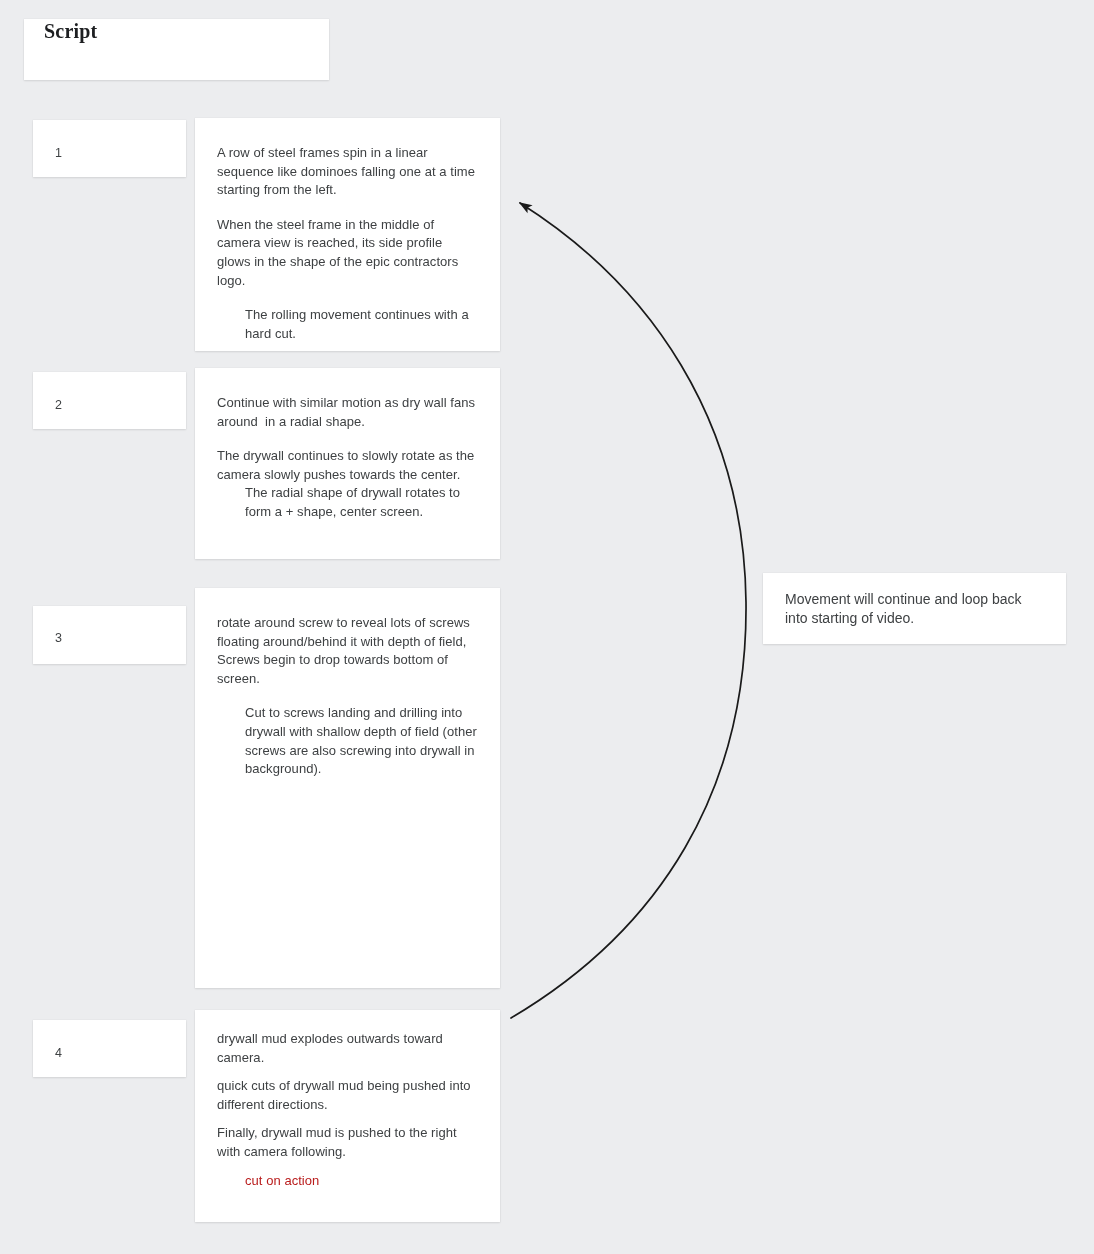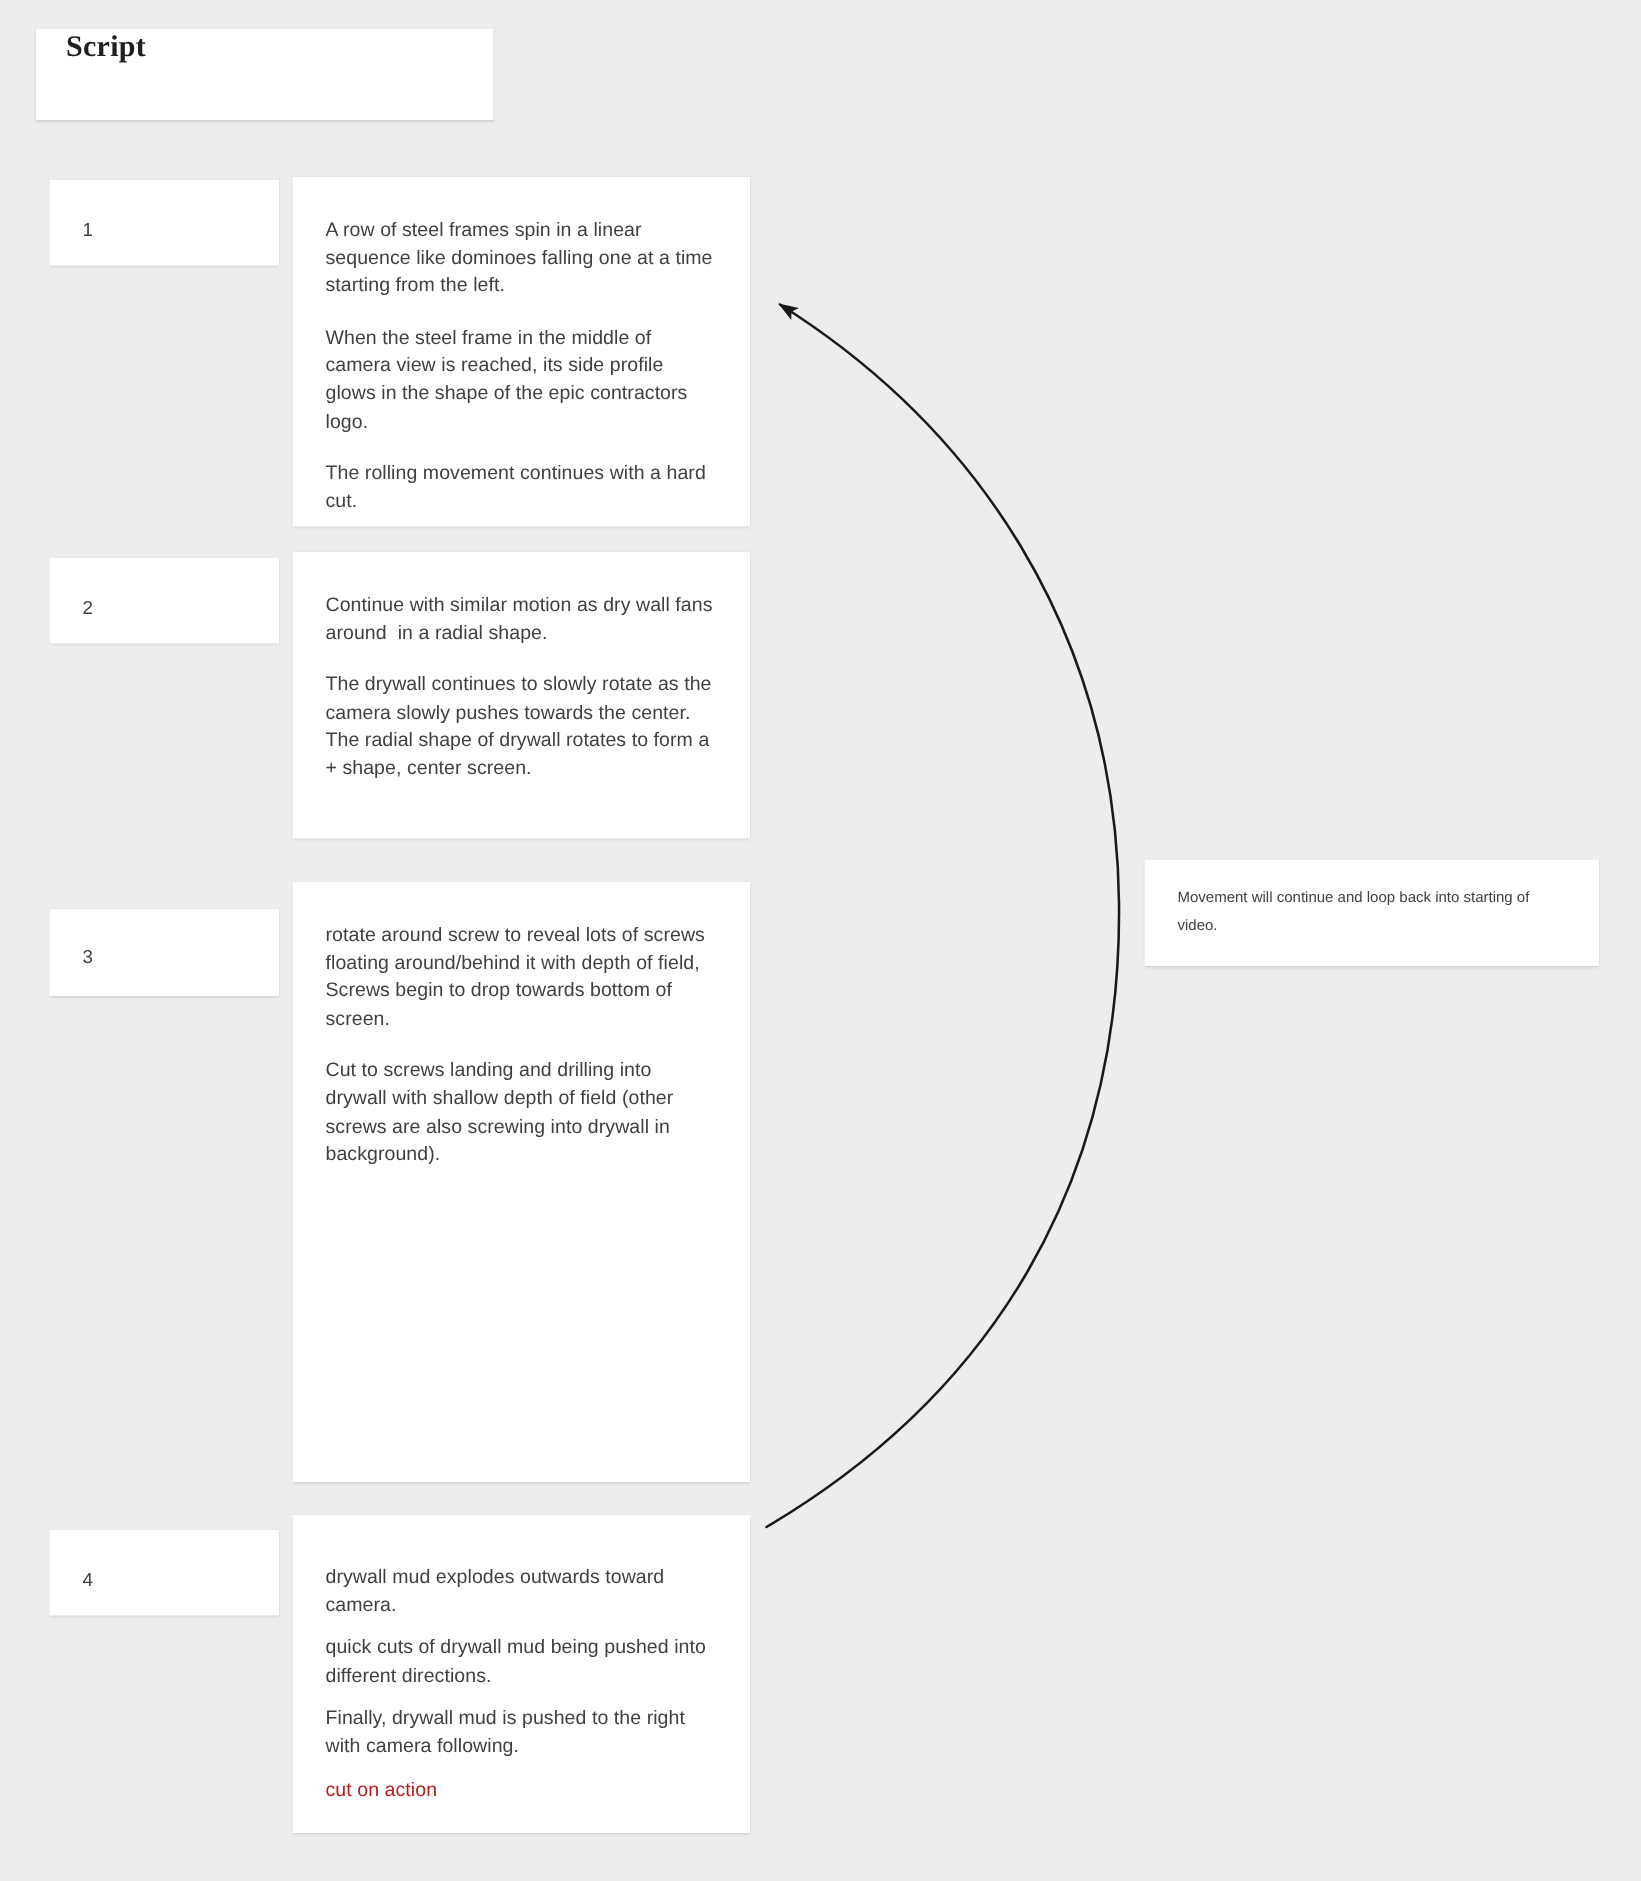--- a/index.html
+++ b/index.html
@@ -68,36 +68,36 @@
     padding: 26px 22px 24px 22px;
   }
   .script-card p {
     margin: 0 0 16px 0;
     font-size: 13px;
     line-height: 18.6px;
     color: #3e4143;
     letter-spacing: 0.05px;
     white-space: pre-wrap;
   }
-  .script-card p:last-child { margin-bottom: 0; }
+  .script-card p:last-child { margin-bottom: 0; margin-left: 28px; }
   .script-card p.muted { color: #b91c1c; }
   .script-card p.tight { margin-bottom: 0; }
   .script-card p.gap-lg { margin-bottom: 28px; }
 
   
   .note-card {
     left: 763px;
     top: 573px;
     width: 303px;
     height: 71px;
     padding: 17px 22px;
   }
   .note-card p {
     margin: 0;
-    font-size: 10px;
+    font-size: 14px;
     line-height: 18.6px;
     color: #3e4143;
   }
 
   
   .arrow-layer {
     position: absolute;
     left: 0;
     top: 0;
     width: 1094px;
@@ -136,21 +136,21 @@
     <div class="num-text" style="bottom:20px;">3</div>
   </div>
   <div class="card script-card" style="top:588px; height:400px;">
     <p>rotate around screw to reveal lots of screws floating around/behind it with depth of field, Screws begin to drop towards bottom of screen.</p>
     <p class="gap-lg">Cut to screws landing and drilling into drywall with shallow depth of field (other screws are also screwing into drywall in background).</p>
   </div>
 
   <div class="card num-card" style="top:1020px; height:57px;">
     <div class="num-text">4</div>
   </div>
-  <div class="card script-card" style="top:1010px; height:212px; padding-top:32px;">
+  <div class="card script-card" style="top:1010px; height:212px; padding-top:20px;">
     <p style="margin-bottom:10px;">drywall mud explodes outwards toward camera.</p>
     <p style="margin-bottom:10px;">quick cuts of drywall mud being pushed into different directions.</p>
     <p style="margin-bottom:10px;">Finally, drywall mud is pushed to the right with camera following.</p>
     <p class="muted">cut on action</p>
   </div>
 
   <div class="card note-card">
     <p>Movement will continue and loop back into starting of video.</p>
   </div>
 

